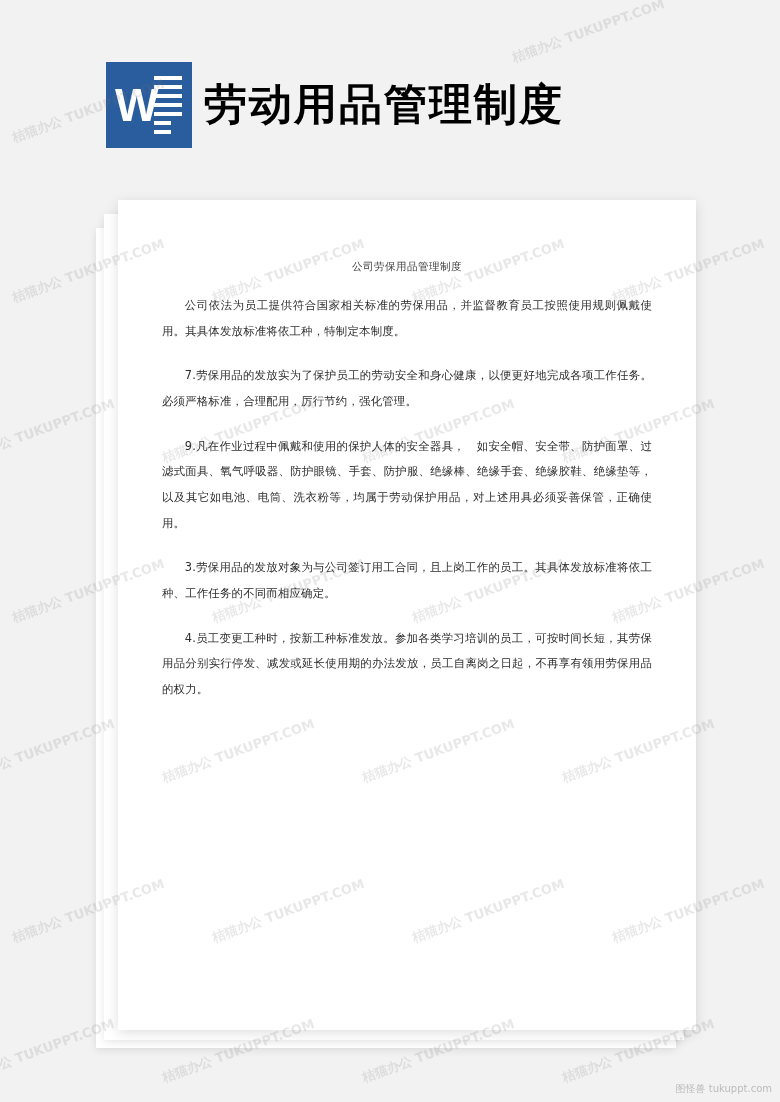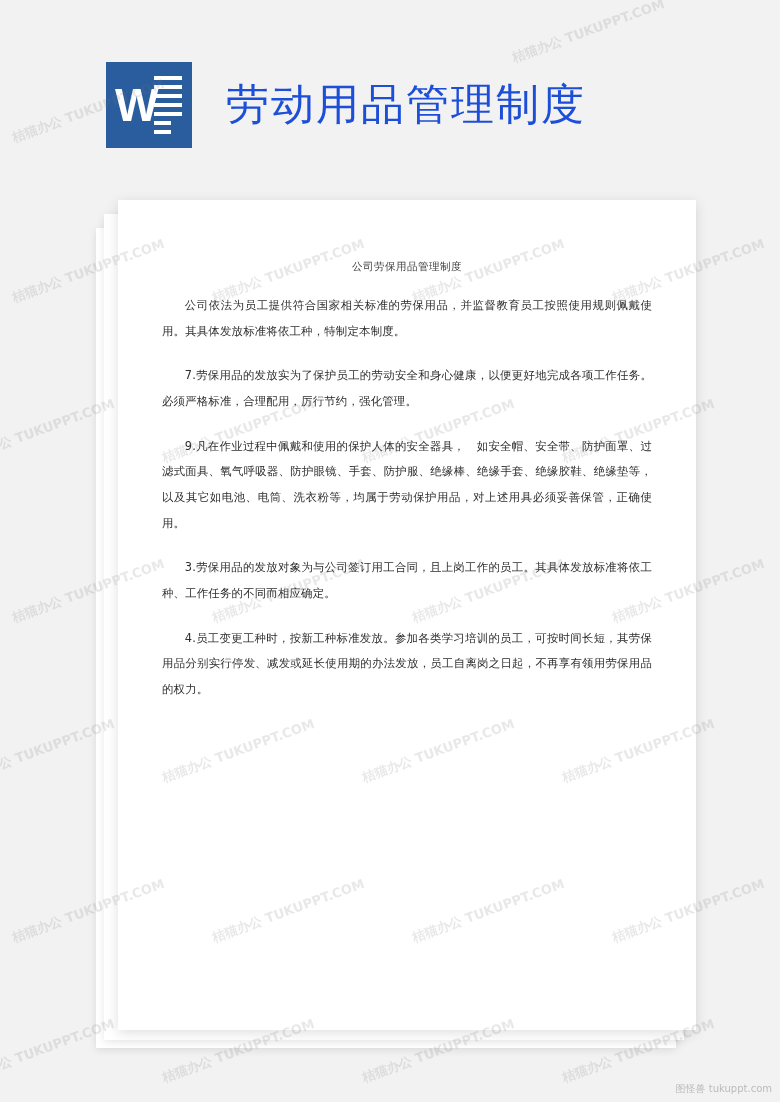--- a/index.html
+++ b/index.html
@@ -55,24 +55,24 @@
   }
   .word-logo .lines i {
     display: block;
     height: 4px;
     background: #ffffff;
     width: 100%;
   }
   .word-logo .lines i.short { width: 62%; }
 
   .doc-title {
-    margin-left: 34px;
+    margin-left: 12px;
     font-size: 43px;
-    font-weight: normal;
-    color: #1d4ed8;
+    font-weight: bold;
+    color: #000000;
     letter-spacing: 2px;
     white-space: nowrap;
     font-family: "DejaVu Sans", sans-serif;
   }
 
   
   .stack {
     position: absolute;
     top: 200px;
     left: 96px;

